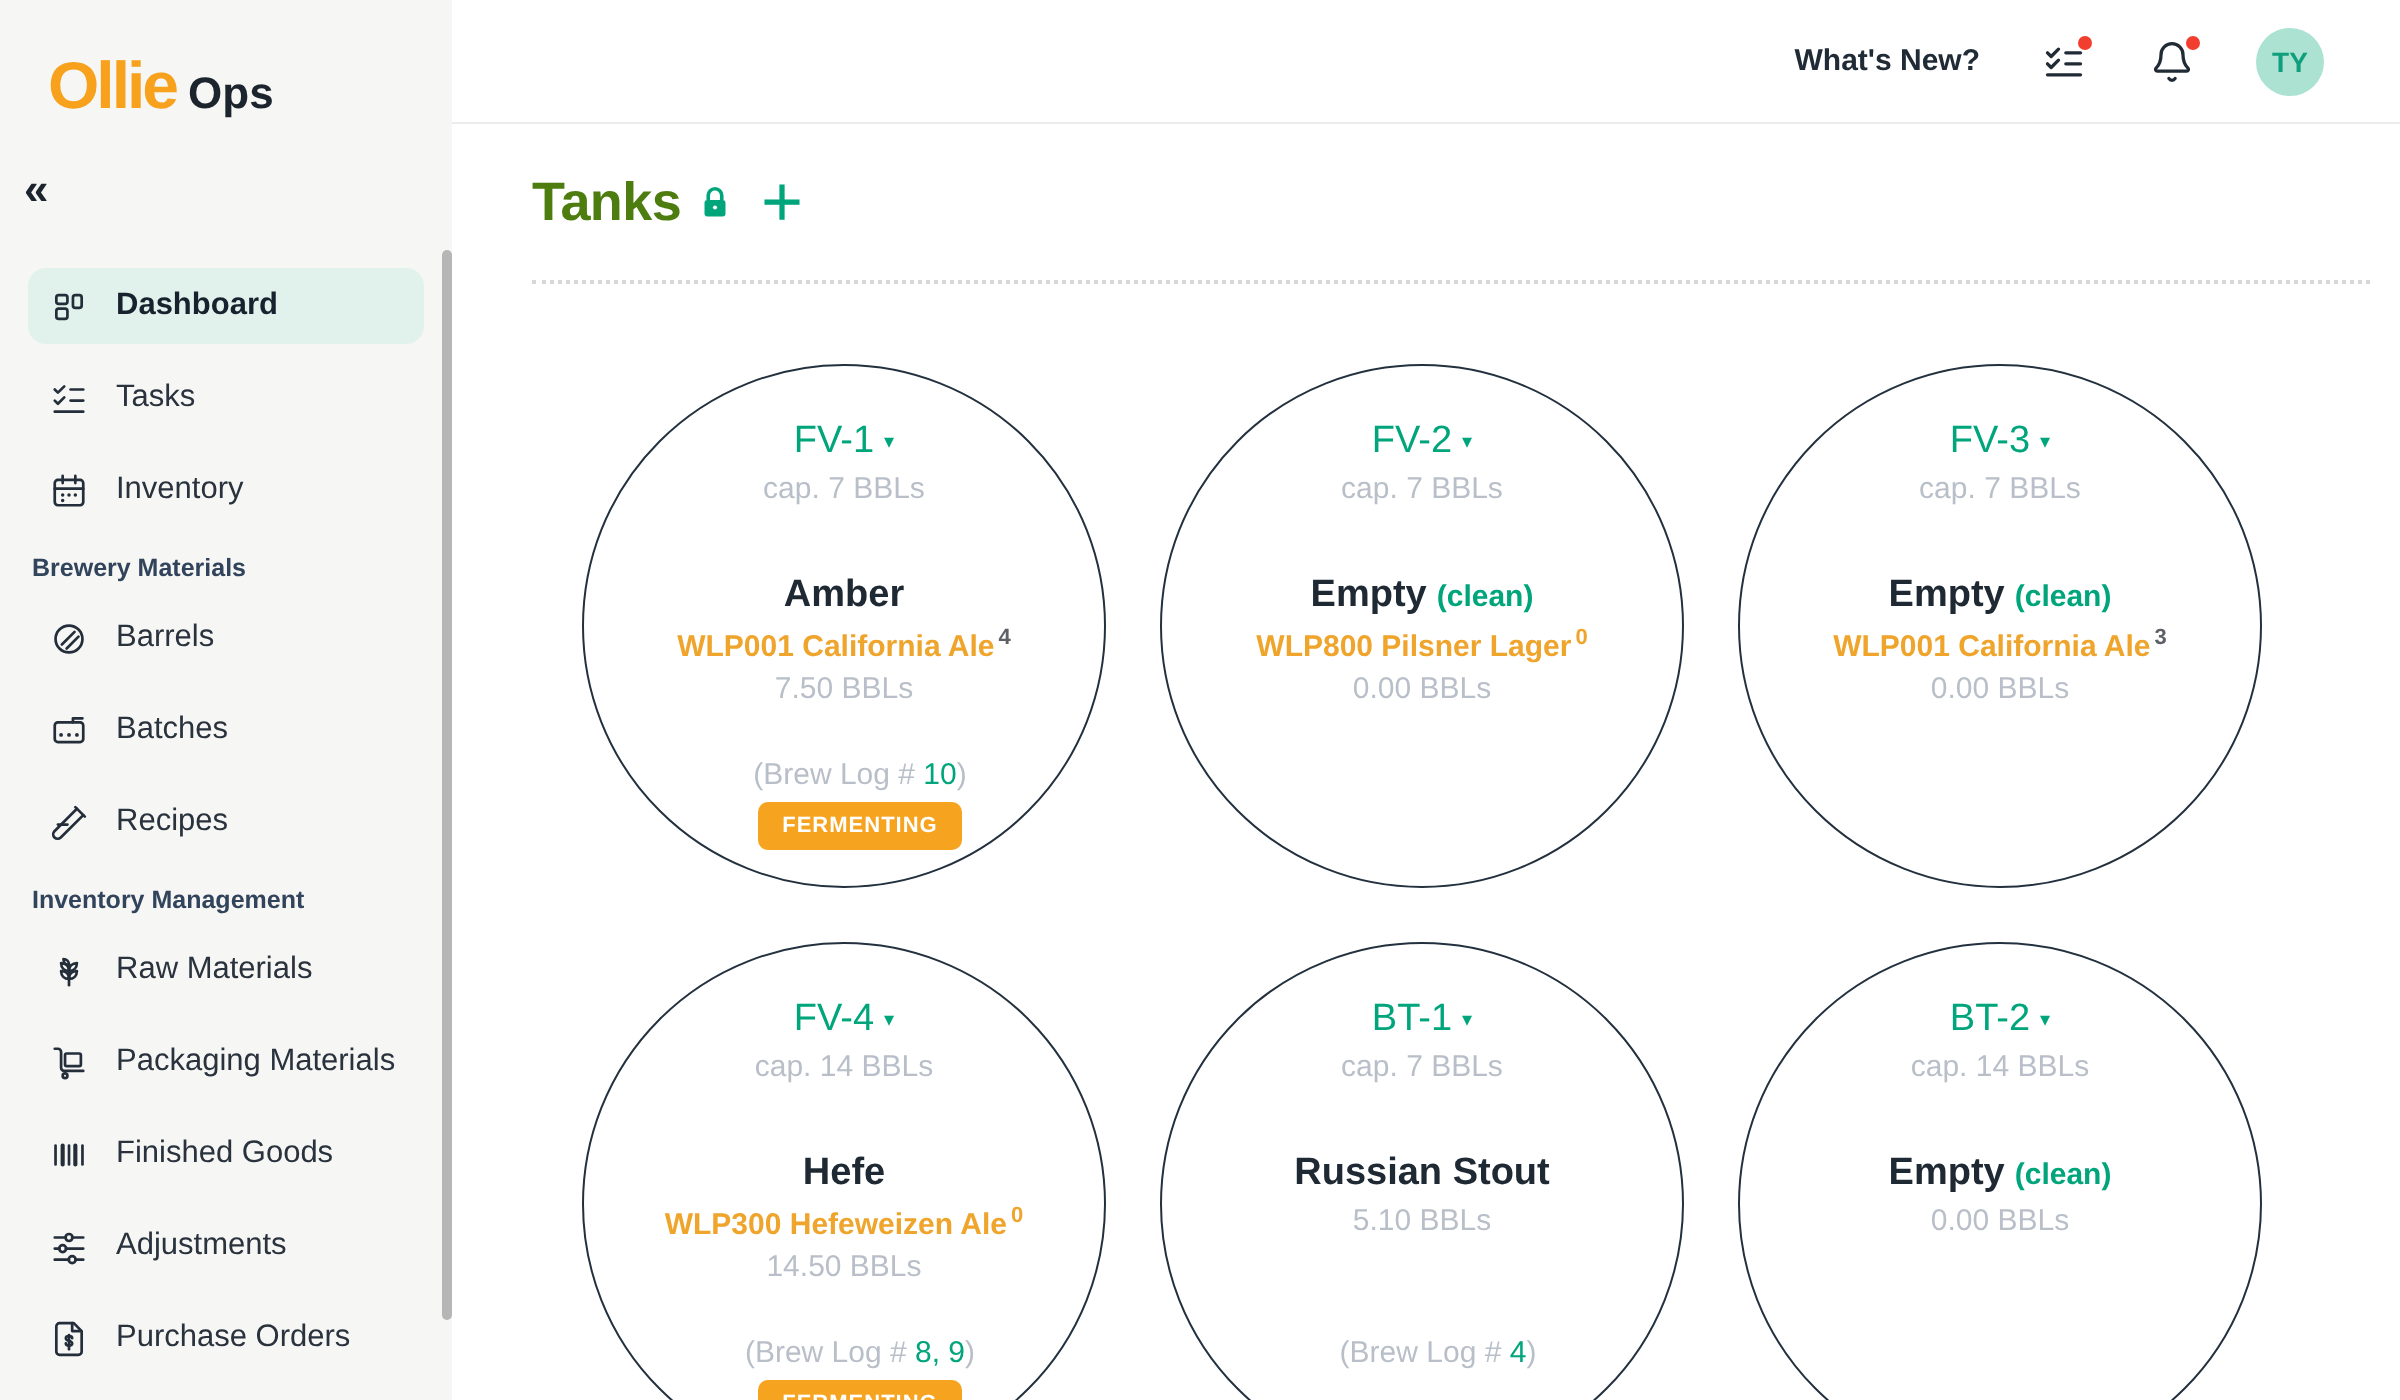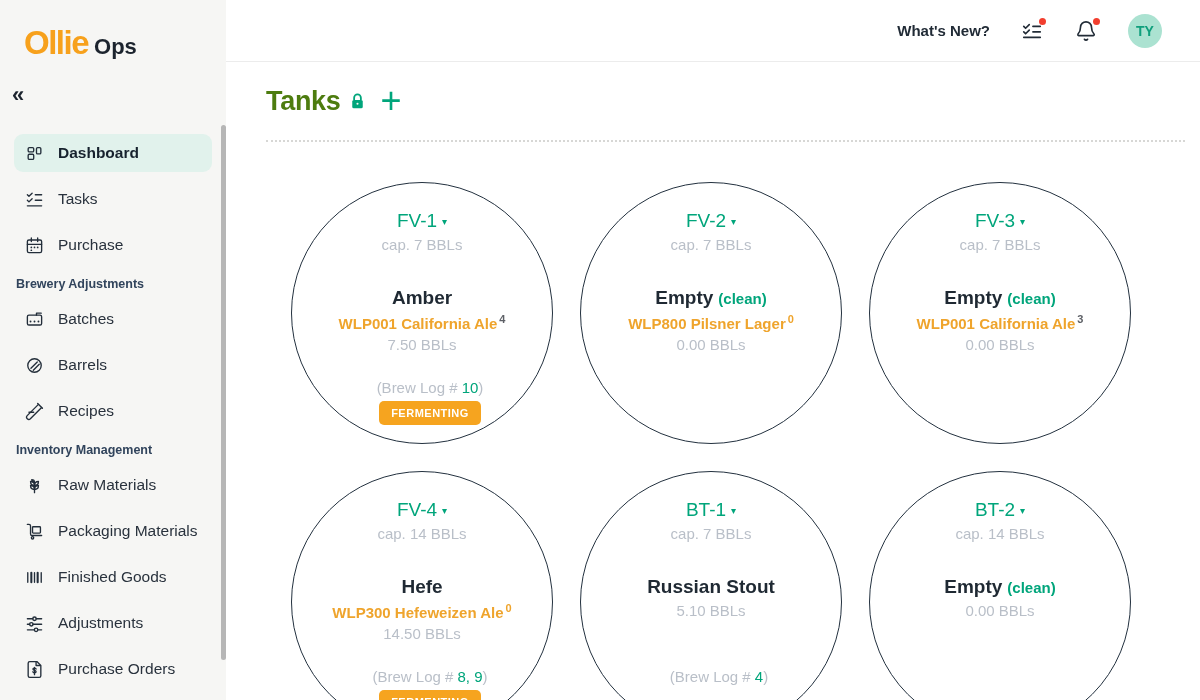--- a/index.html
+++ b/index.html
@@ -96,42 +96,42 @@
         <div class="nav-item">
           <span class="nav-icon">
             <svg viewBox="0 0 24 24">
               <rect x="3" y="5" width="18" height="16" rx="2"></rect>
               <path d="M8 2.5V7"></path>
               <path d="M16 2.5V7"></path>
               <path d="M3 10.5h18"></path>
               <path d="M8 14.5h.01M12 14.5h.01M16 14.5h.01M8 18h.01" stroke-width="2.2"></path>
             </svg>
           </span>
-          <span>Purchase</span>
-        </div>
-        <div class="nav-section">Brewery Adjustments</div>
+          <span>Inventory</span>
+        </div>
+        <div class="nav-section">Brewery Materials</div>
+        <div class="nav-item">
+          <span class="nav-icon">
+            <svg viewBox="0 0 24 24">
+              <circle cx="12" cy="12" r="8.5"></circle>
+              <path d="m7.5 15.5 8-8"></path>
+              <path d="m10.5 18 7.5-7.5"></path>
+            </svg>
+          </span>
+          <span>Barrels</span>
+        </div>
         <div class="nav-item">
           <span class="nav-icon">
             <svg viewBox="0 0 24 24">
               <rect x="3" y="6.5" width="18" height="12.5" rx="2"></rect>
               <path d="M14.5 6.5V4h6"></path>
               <path d="M7 14.5h.01M12 14.5h.01M17 14.5h.01" stroke-width="2.4"></path>
             </svg>
           </span>
           <span>Batches</span>
-        </div>
-        <div class="nav-item">
-          <span class="nav-icon">
-            <svg viewBox="0 0 24 24">
-              <circle cx="12" cy="12" r="8.5"></circle>
-              <path d="m7.5 15.5 8-8"></path>
-              <path d="m10.5 18 7.5-7.5"></path>
-            </svg>
-          </span>
-          <span>Barrels</span>
         </div>
         <div class="nav-item">
           <span class="nav-icon">
             <svg viewBox="0 0 24 24">
               <path d="M21 7 6.8 21.2a2.83 2.83 0 0 1-4-4L17 3"></path>
               <path d="m16 2 6 6"></path>
               <path d="M11 13H5"></path>
             </svg>
           </span>
           <span>Recipes</span>

